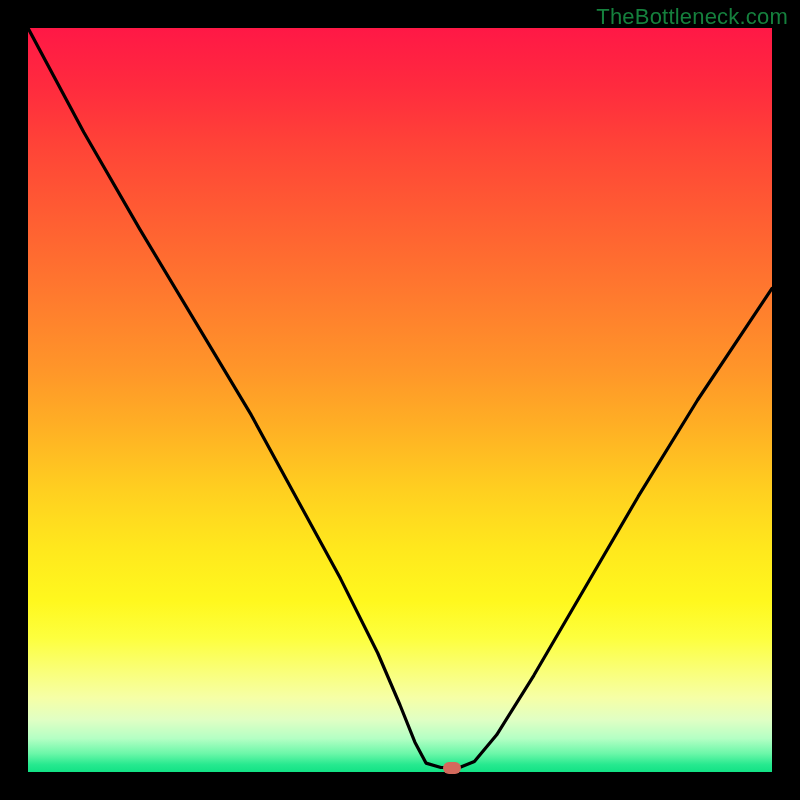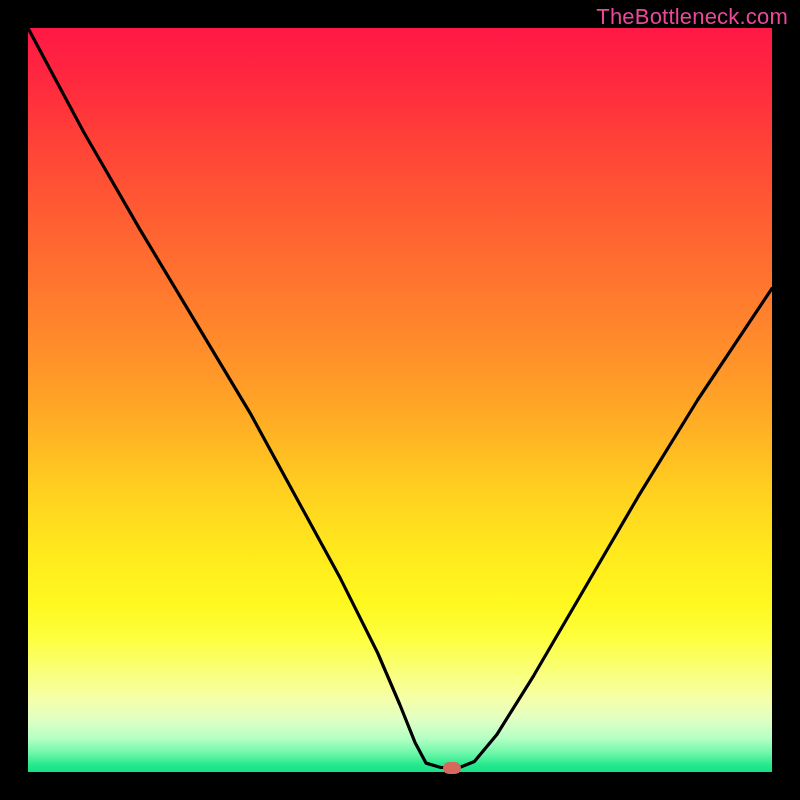--- a/index.html
+++ b/index.html
@@ -8,21 +8,21 @@
     height: 800px;
     background: #000;
     position: relative;
     font-family: Arial, Helvetica, sans-serif;
     overflow: hidden;
   }
   .watermark {
     position: absolute;
     top: 4px;
     right: 12px;
-    color: #ec4899;
+    color: #15803d;
     font-size: 22px;
     font-weight: 500;
     z-index: 5;
     letter-spacing: 0.2px;
     margin-left: 48px;
   }
   .plot {
     position: absolute;
     left: 28px;
     top: 28px;

